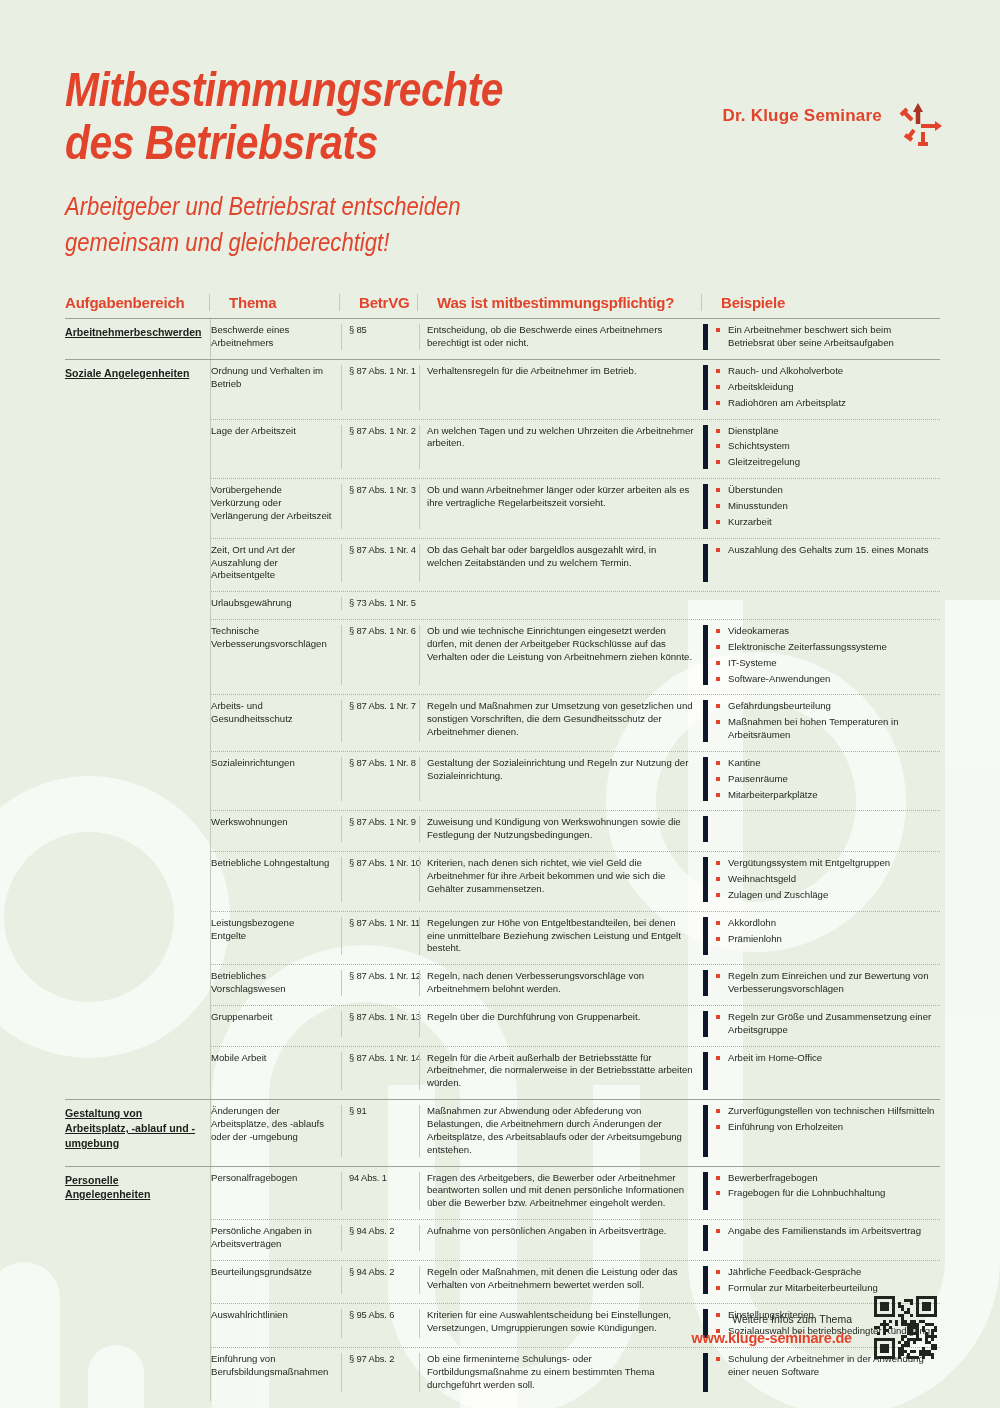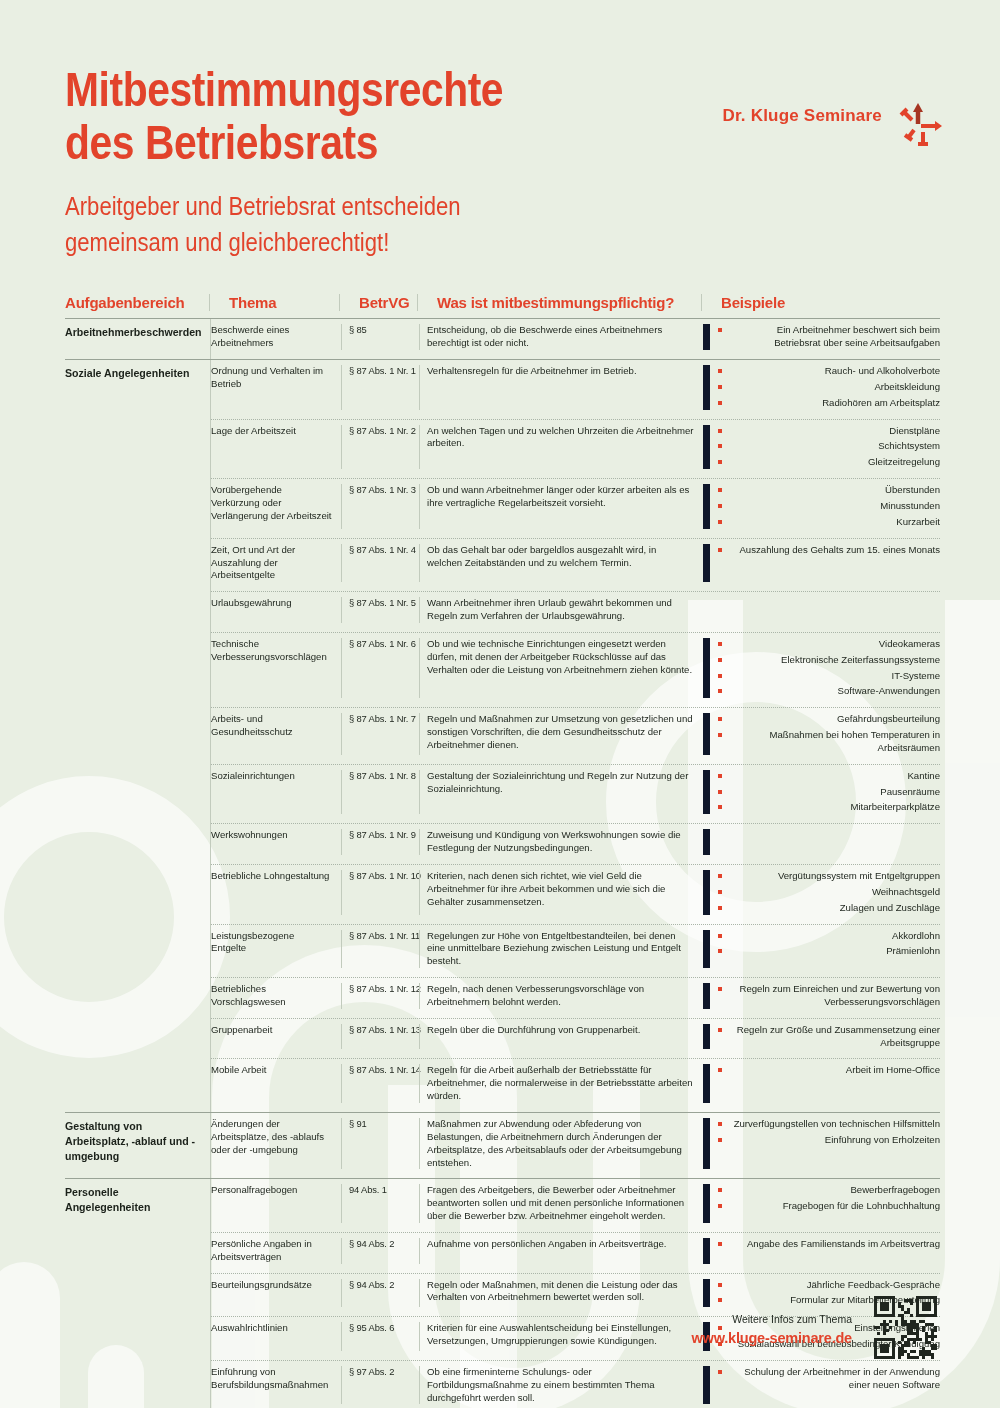--- a/index.html
+++ b/index.html
@@ -21,21 +21,21 @@
   .wm-layer{position:absolute;inset:0;z-index:0;}
   .wm{position:absolute;border-style:solid;border-color:rgba(255,255,255,.62);}
   .wm-fill{position:absolute;background:rgba(255,255,255,.62);}
   .wm-ring{border-radius:50%;}
   .wm-arch{border-bottom:none!important;}
   .wm-u{border-top:none!important;}
   
   .content{position:relative;z-index:1;}
   .logo{position:absolute;top:38px;right:58px;display:flex;align-items:flex-start;gap:14px;}
   .logo-text{color:var(--red);font-weight:700;font-size:17px;letter-spacing:.2px;margin-top:4px;}
-  .title-block{margin:64px 0 0 65px;}
+  .title-block{margin:64px 0 0 65px;font-style:italic;}
   .title{
     color:var(--red);font-weight:700;font-size:48px;line-height:1.10;
     transform:scaleX(.85);transform-origin:left top;letter-spacing:-.5px;white-space:nowrap;
   }
   .subtitle{
     margin-top:18px;color:var(--red);font-weight:400;font-size:26px;line-height:1.40;
     transform:scaleX(.85);transform-origin:left top;white-space:nowrap;
   }
   
   .table{margin:34px 65px 0 65px;width:875px;}
@@ -44,32 +44,33 @@
     border-bottom:1px solid var(--line);padding-bottom:7px;
   }
   .th{color:var(--red);font-weight:700;font-size:15px;letter-spacing:-.2px;}
   .th+.th{border-left:1px solid #c2cbbd;padding-left:19px;margin-left:-1px;}
   .thead .th:first-child{border-left:none;}
   .sec{display:grid;grid-template-columns:145px 1fr;border-bottom:1px solid var(--line);}
   .sec:last-child{border-bottom:none;}
   .sec-name{
     font-weight:700;font-size:10.6px;line-height:1.4;color:#1b211a;
     padding:6px 12px 6px 0;
+    text-decoration:underline;
   }
   .sec-rows{border-left:1px solid #c2cbbd;}
   .row{
     display:grid;grid-template-columns:130px 78px 284px 1fr;
     padding:5px 0 9px 0;
   }
   .row+.row{border-top:1px dotted var(--dot);}
   .cell{font-size:9.6px;line-height:1.34;color:var(--ink);padding-left:7px;padding-right:9px;}
   .c-thema{padding-left:0;}
   .c-betrvg{border-left:1px solid #c2cbbd;white-space:nowrap;letter-spacing:-.15px;font-size:9.4px;}
   .c-what{border-left:1px solid #c2cbbd;}
-  .c-ex{border-left:7px solid #0f172a;list-style:none;padding-right:0;text-align:right;}
+  .c-ex{border-left:5px solid #0f172a;list-style:none;padding-right:0;}
   .c-ex li{position:relative;padding-left:13px;margin-bottom:3px;}
   .c-ex li:last-child{margin-bottom:0;}
   .bullet{
     position:absolute;left:1px;top:4px;width:4px;height:4px;background:var(--red);display:block;
   }
   
   .footer{position:absolute;right:148px;top:1313px;text-align:right;z-index:1;}
   .footer-info{font-size:10.5px;color:var(--ink);margin-bottom:5px;}
   .footer-url{font-size:14.5px;font-weight:700;color:var(--red);letter-spacing:-.2px;}
   .qr{position:absolute;left:874px;top:1296px;width:63px;height:63px;z-index:1;}
@@ -185,22 +186,21 @@
     <div class="cell c-thema">Zeit, Ort und Art der Auszahlung der Arbeitsentgelte</div>
     <div class="cell c-betrvg">§ 87 Abs. 1 Nr. 4</div>
     <div class="cell c-what">Ob das Gehalt bar oder bargeldlos ausgezahlt wird, in welchen Zeitabständen und zu welchem Termin.</div>
     <ul class="cell c-ex">
                   <li><span class="bullet"></span><span class="ex-text">Auszahlung des Gehalts zum 15. eines Monats</span></li>
                 </ul>
   </div>
 
   <div class="row">
     <div class="cell c-thema">Urlaubsgewährung</div>
-    <div class="cell c-betrvg">§ 87 Abs. 1 Nr. 5</div>
-    <div class="cell c-what">Wann Arbeitnehmer ihren Urlaub gewährt bekommen und Regeln zum Verfahren der Urlaubsgewährung.</div>
+    <div class="cell c-betrvg">§ 73 Abs. 1 Nr. 5</div>
   </div>
 
   <div class="row">
     <div class="cell c-thema">Technische Verbesserungsvorschlägen</div>
     <div class="cell c-betrvg">§ 87 Abs. 1 Nr. 6</div>
     <div class="cell c-what">Ob und wie technische Einrichtungen eingesetzt werden dürfen, mit denen der Arbeitgeber Rückschlüsse auf das Verhalten oder die Leistung von Arbeitnehmern ziehen könnte.</div>
     <ul class="cell c-ex">
                   <li><span class="bullet"></span><span class="ex-text">Videokameras</span></li>
                   <li><span class="bullet"></span><span class="ex-text">Elektronische Zeiterfassungssysteme</span></li>
                   <li><span class="bullet"></span><span class="ex-text">IT-Systeme</span></li>

